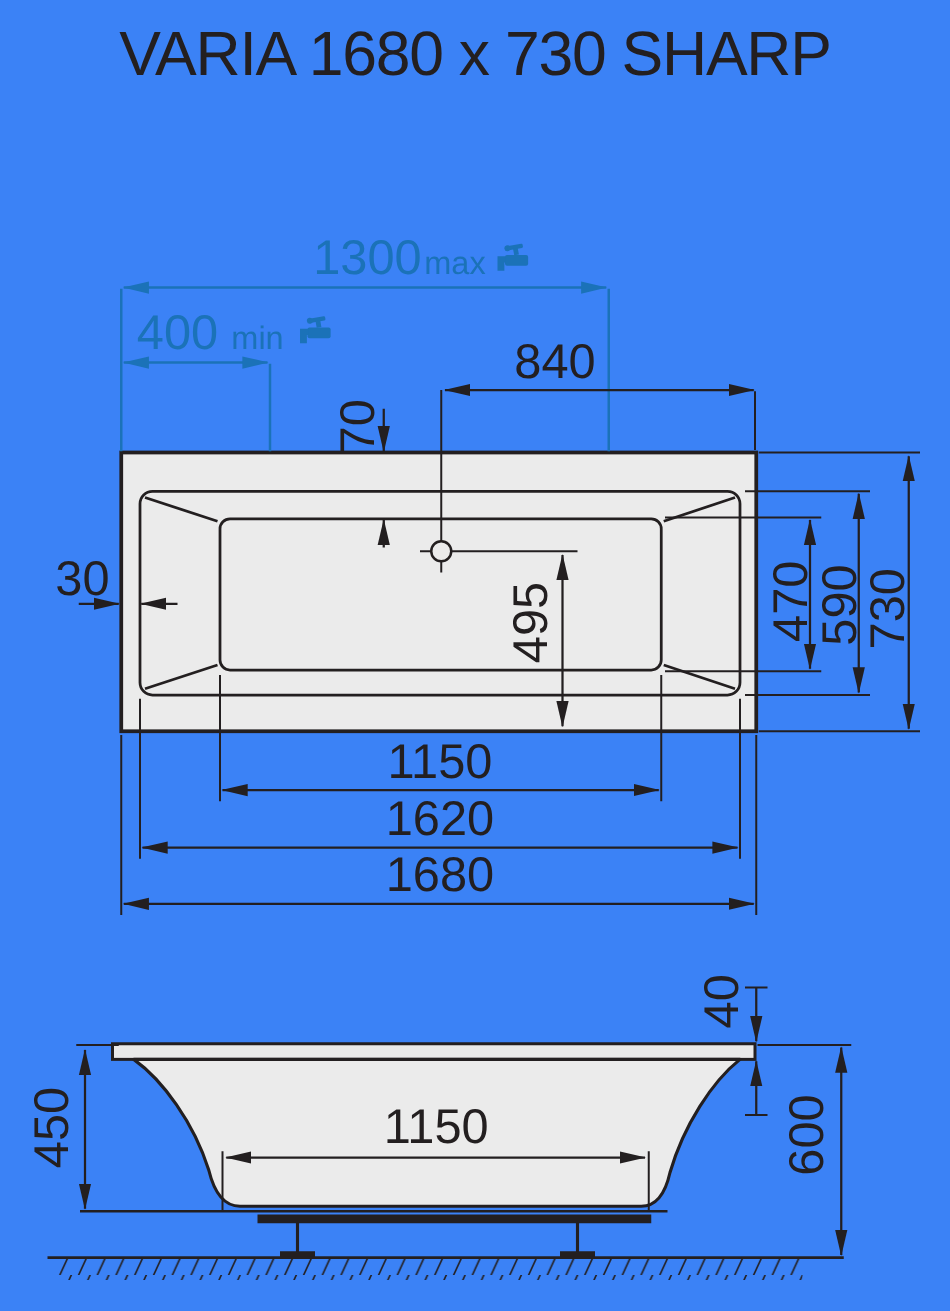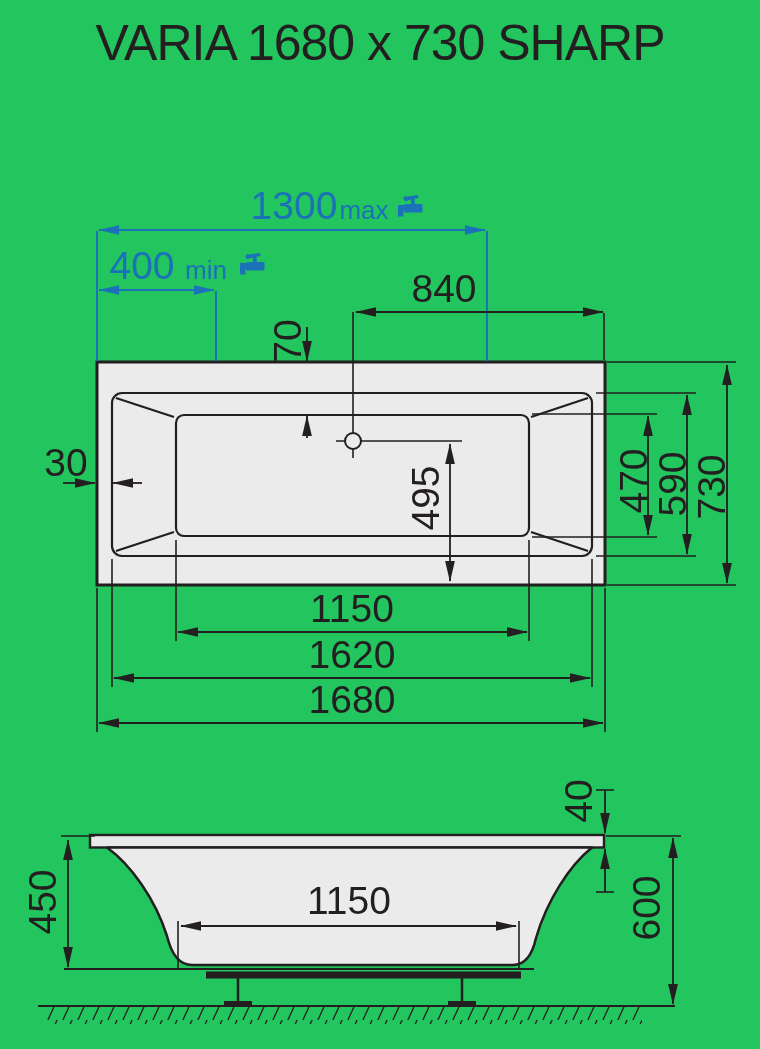--- a/index.html
+++ b/index.html
@@ -1,16 +1,16 @@
 <!DOCTYPE html>
 <html><head>
 <meta charset="utf-8">
 <style>
   html,body{margin:0;padding:0;background:#ffffff;}
-  .page{width:760px;height:1049px;position:relative;background:#22c55e;overflow:hidden;}
+  .page{width:760px;height:1049px;position:relative;background:#3b82f6;overflow:hidden;}
   svg{display:block;}
   text{font-family:"Liberation Sans",sans-serif;fill:#231F20;}
   .title{font-size:50px;letter-spacing:-1px;}
   .dim{font-size:39px;}
   .small{font-size:26px;}
   .blue{fill:#1B72B8;}
   .ln{stroke:#231F20;fill:none;}
   .bl{stroke:#1B72B8;fill:none;}
 </style>
 </head>

